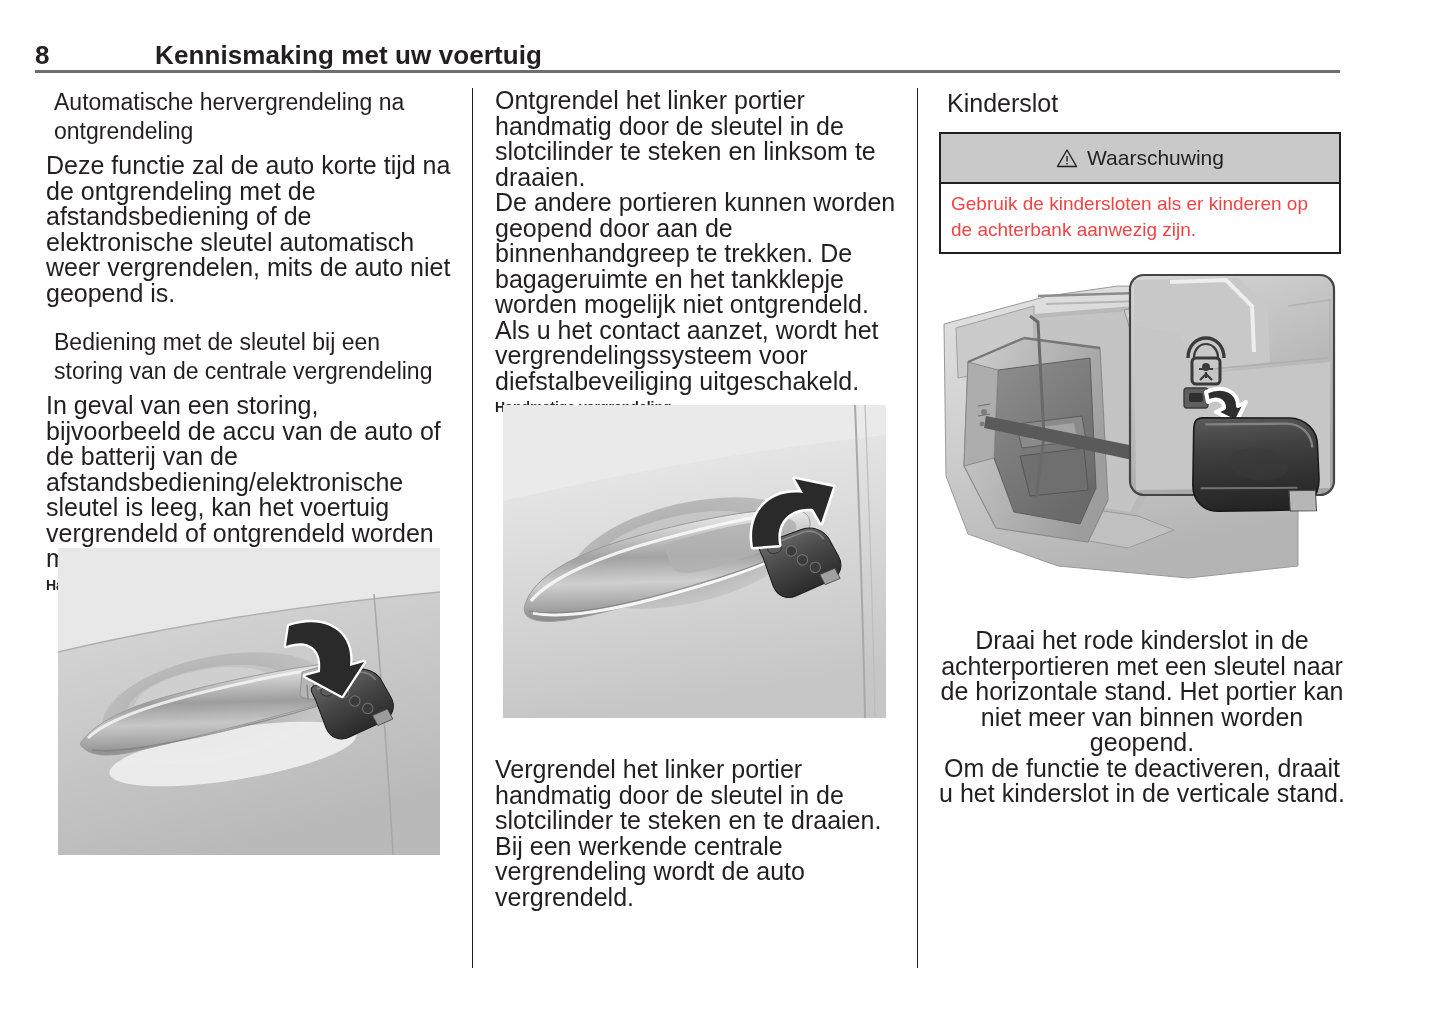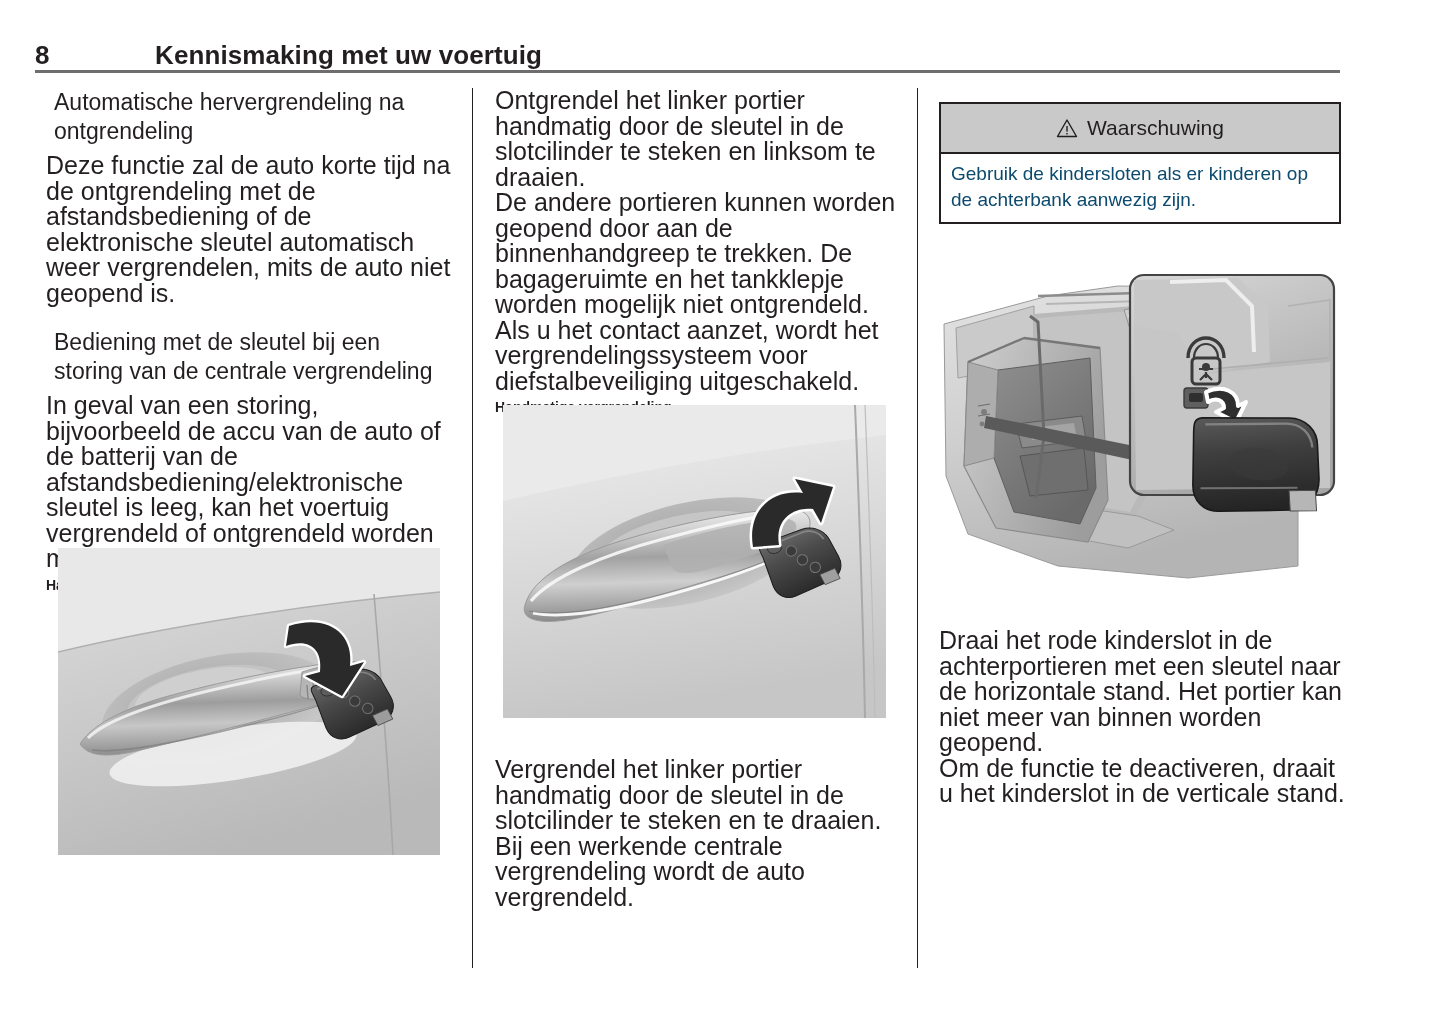--- a/index.html
+++ b/index.html
@@ -121,21 +121,21 @@
     line-height: 24px;
   }
   .warn-tri { display:block; }
   .warning-body {
     padding: 7px 10px 10px 10px;
   }
   .warning-body p {
     font-size: 19px;
     line-height: 25.5px;
     margin: 0;
-    color: #0c4a6e;
+    color: #ef4444;
   }
 
   
   .figure {
     position: relative;
     overflow: hidden;
     background: #d8d8d8;
   }
   .fig-left {
     position: absolute;
@@ -319,20 +319,21 @@
       <path d="M250 142 C244 106 268 84 300 88 L292 74 L330 82 L318 118 L310 104
                C288 102 272 116 276 140 Z" fill="#2a2a2a"></path>
     </svg>
   </div>
 
   <div class="col" style="left:495px; top:757px; width:410px;">
     <p class="body-text">Vergrendel het linker portier handmatig door de sleutel in de slotcilinder te steken en te draaien. Bij een werkende centrale vergrendeling wordt de auto vergrendeld.</p>
   </div>
 
   <div class="col col-3">
+    <h2 class="section-title tight" style="font-size:25px;line-height:30px;margin-bottom:0;">Kinderslot</h2>
 
     <div class="warning-box">
       <div class="warning-head">
         <span>
           <svg class="warn-tri" width="22" height="20" viewBox="0 0 22 20" xmlns="http://www.w3.org/2000/svg">
             <path d="M11 2 L20.5 18.5 L1.5 18.5 Z" fill="none" stroke="#231f20" stroke-width="1.4" stroke-linejoin="round"></path>
             <rect x="10.3" y="8" width="1.4" height="5.6" fill="#231f20"></rect>
             <rect x="10.3" y="15" width="1.4" height="1.5" fill="#231f20"></rect>
           </svg>
         </span>
@@ -446,18 +447,18 @@
         <path d="M0 12 L86 0 C102 -2 116 8 118 24 L124 56 C127 74 116 88 100 91 L30 102
                  C14 105 2 95 0 80 L-6 32 C-8 18 -8 14 0 12 Z" fill="url(#rkey)" stroke="#1a1a1a" stroke-width="1.6"></path>
         <path d="M4 18 L84 6 C98 4 110 12 113 26" fill="none" stroke="#8c8c8c" stroke-width="2.4" opacity="0.85"></path>
         <path d="M8 82 L104 68" fill="none" stroke="#8f8f8f" stroke-width="2" opacity="0.7"></path>
         <path d="M96 72 L122 68 L126 88 L100 92 Z" fill="#b6b6b6" stroke="#4a4a4a" stroke-width="1"></path>
         <ellipse cx="62" cy="50" rx="30" ry="16" fill="#3a3a3a" opacity="0.55"></ellipse>
       </g>
     </svg>
   </div>
 
-  <div class="col" style="left:939px; top:628px; width:406px;">
+  <div class="col" style="left:939px; top:628px; width:406px;text-align:center;">
     <p class="body-text">Draai het rode kinderslot in de achterportieren met een sleutel naar de horizontale stand. Het portier kan niet meer van binnen worden geopend.</p>
     <p class="body-text">Om de functie te deactiveren, draait u het kinderslot in de verticale stand.</p>
   </div>
 
 </div>
 
 </body></html>

